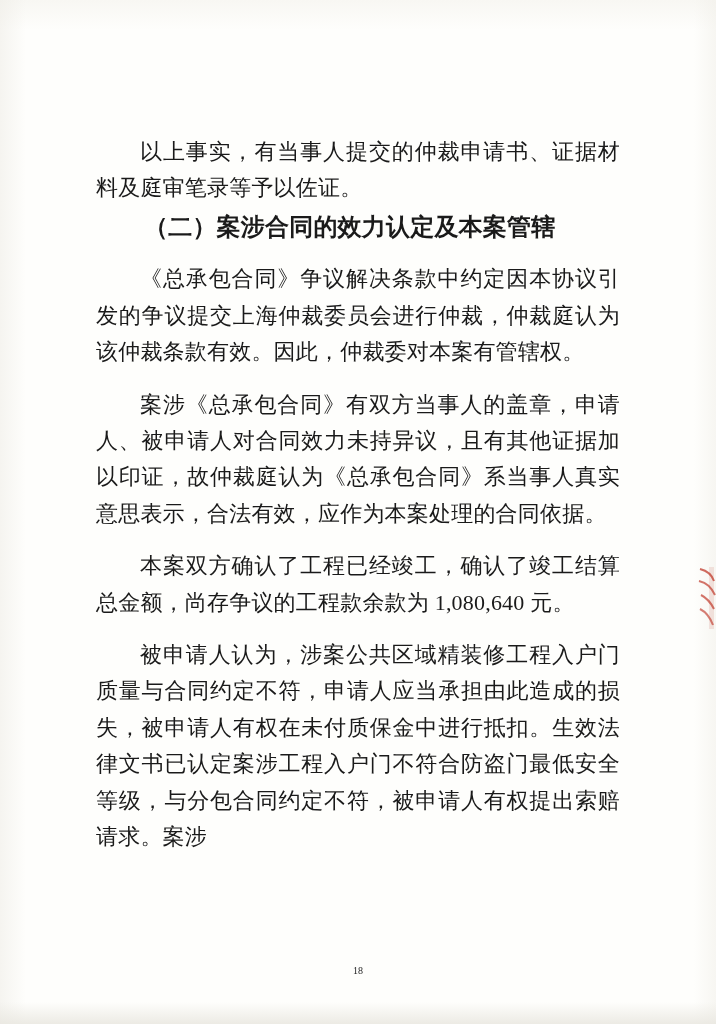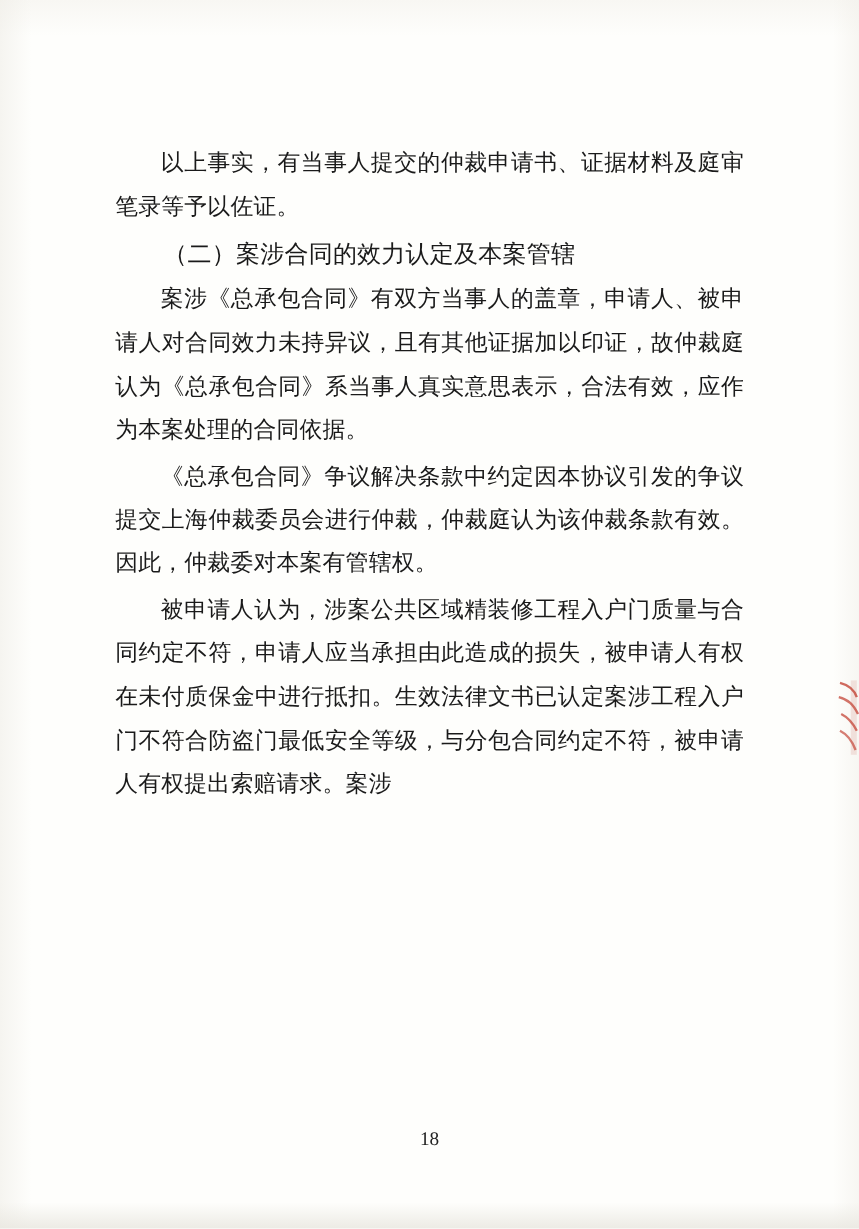--- a/index.html
+++ b/index.html
@@ -27,43 +27,43 @@
       linear-gradient(to bottom, rgba(242,240,234,0.5) 0px, rgba(255,255,255,0) 30px);
     pointer-events: none;
   }
   .content {
     position: absolute;
     left: 96px;
     top: 118px;
     width: 524px;
   }
   p.para {
-    margin: 1px 0 0.10em 0;
-    font-size: 19px;
+    margin: 16px 0 0.10em 0;
+    font-size: 22px;
     line-height: 36.4px;
     text-align: justify;
     text-justify: inter-ideograph;
     letter-spacing: 0.2px;
     text-indent: 2em;
   }
   p.heading {
     margin: 0 0 0.10em 0;
-    font-size: 20px;
+    font-size: 24px;
     line-height: 36.4px;
-    font-weight: normal;
+    font-weight: bold;
     text-indent: 2em;
     letter-spacing: 0.2px;
   }
   .page-number {
     position: absolute;
     left: 0;
-    top: 941px;
+    top: 965px;
     width: 716px;
     text-align: center;
-    font-size: 16px;
+    font-size: 10px;
     color: #222;
     font-family: "Liberation Serif", "DejaVu Serif", serif;
   }
   
   .stamp {
     position: absolute;
     right: 0px;
     top: 565px;
     width: 18px;
     height: 66px;
@@ -80,22 +80,23 @@
   }
 </style>
 </head>
 <body>
 
 <div id="page">
 
   <div class="content">
     <p class="para">以上事实，有当事人提交的仲裁申请书、证据材料及庭审笔录等予以佐证。</p>
     <p class="heading">（二）案涉合同的效力认定及本案管辖</p>
+    <p class="para">《总承包合同》争议解决条款中约定因本协议引发的争议提交上海仲裁委员会进行仲裁，仲裁庭认为该仲裁条款有效。因此，仲裁委对本案有管辖权。</p>
     <p class="para">案涉《总承包合同》有双方当事人的盖章，申请人、被申请人对合同效力未持异议，且有其他证据加以印证，故仲裁庭认为《总承包合同》系当事人真实意思表示，合法有效，应作为本案处理的合同依据。</p>
-    <p class="para">《总承包合同》争议解决条款中约定因本协议引发的争议提交上海仲裁委员会进行仲裁，仲裁庭认为该仲裁条款有效。因此，仲裁委对本案有管辖权。</p>
+    <p class="para">本案双方确认了工程已经竣工，确认了竣工结算总金额，尚存争议的工程款余款为 1,080,640 元。</p>
     <p class="para">被申请人认为，涉案公共区域精装修工程入户门质量与合同约定不符，申请人应当承担由此造成的损失，被申请人有权在未付质保金中进行抵扣。生效法律文书已认定案涉工程入户门不符合防盗门最低安全等级，与分包合同约定不符，被申请人有权提出索赔请求。案涉</p>
   </div>
 
   <svg class="stamp" viewBox="0 0 18 66" xmlns="http://www.w3.org/2000/svg">
     <path d="M2 4 C10 6, 14 10, 16 16" stroke="#c0392b" stroke-width="2" fill="none" opacity="0.75"></path>
     <path d="M1 16 C9 18, 13 22, 17 30" stroke="#c0392b" stroke-width="2" fill="none" opacity="0.7"></path>
     <path d="M3 30 C9 33, 13 38, 16 44" stroke="#c0392b" stroke-width="2" fill="none" opacity="0.7"></path>
     <path d="M2 44 C8 47, 12 52, 15 60" stroke="#c0392b" stroke-width="2" fill="none" opacity="0.65"></path>
     <rect x="11" y="2" width="5" height="62" fill="#c0392b" opacity="0.12"></rect>
   </svg>

